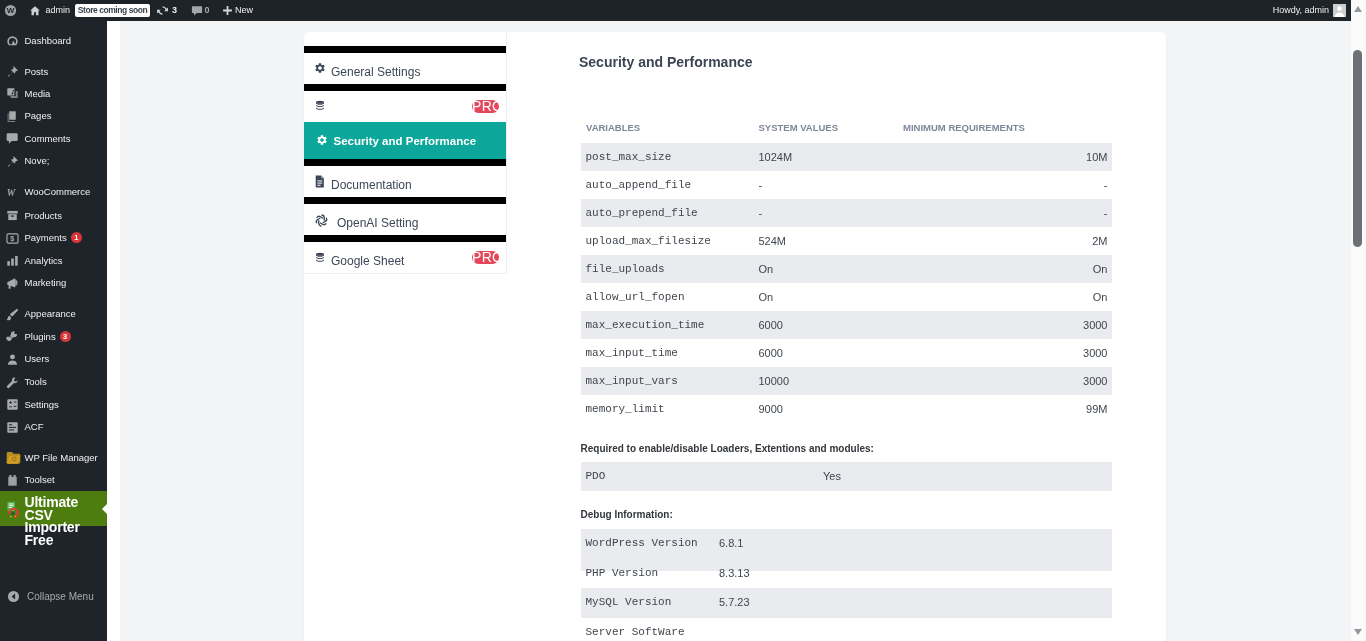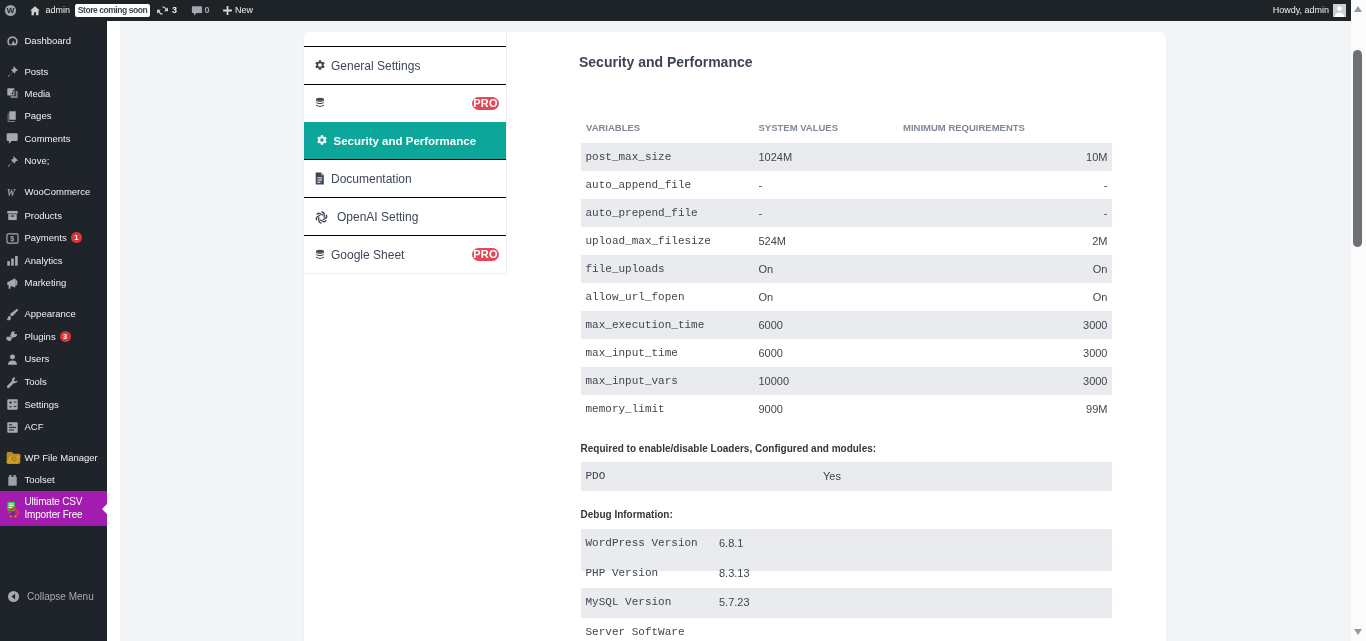--- a/index.html
+++ b/index.html
@@ -13,38 +13,38 @@
 #topbar .it { position:absolute; top:0; height:21px; line-height:21px; white-space:nowrap; }
 #coming { position:absolute; left:75px; top:4px; width:75px; height:13px; line-height:13px; background:#fff; color:#3c434a; font-size:8.5px; font-weight:bold; letter-spacing:-0.45px; text-align:center; white-space:nowrap; border-radius:2px; }
 #avatar { position:absolute; left:1333px; top:4px; width:13px; height:13px; background:#cdced0; }
 
 
 #sidebar { position:absolute; left:0; top:21px; width:107px; height:620px; background:#1f242b; }
 .mi { position:absolute; left:0; width:107px; height:22px; color:#f0f0f1; font-size:9.5px; }
 .mi svg, .mi .ic { position:absolute; left:6px; top:50%; margin-top:-6.5px; }
 .mi .lb { position:absolute; left:24.5px; top:0; line-height:22px; white-space:nowrap; }
 .badge { display:inline-block; background:#d63638; color:#fff; border-radius:50%; width:11px; height:11px; line-height:11px; text-align:center; font-size:7.5px; font-weight:bold; vertical-align:1px; margin-left:4px; }
-#csvitem { position:absolute; left:0; top:491px; width:107px; height:35px; background:#a21caf; color:#fff; font-size:10px; font-weight:normal; letter-spacing:-0.2px; }
+#csvitem { position:absolute; left:0; top:491px; width:107px; height:35px; background:#4d7c0f; color:#fff; font-size:14px; font-weight:bold; letter-spacing:-0.2px; }
 #csvnotch { position:absolute; left:96px; top:503px; width:0; height:0; border:6px solid transparent; border-right-color:#ffffff; }
 #submenu { position:absolute; left:0; top:526px; width:107px; height:57px; background:#2c3338; }
 #submenu .s1 { position:absolute; left:9px; top:7px; width:96px; color:#fff; font-weight:bold; font-size:9px; letter-spacing:-0.25px; line-height:12.5px; }
 #submenu .s2 { position:absolute; left:9px; top:43.5px; color:#2bb597; font-size:9px; letter-spacing:-0.2px; }
 #collapse { position:absolute; left:0; top:585.5px; width:107px; height:22px; color:#a7aaad; font-size:10px; }
 
 
 #whitestrip { position:absolute; left:107px; top:21px; width:13px; height:620px; background:#fff; }
 #graybg { position:absolute; left:120px; top:21px; width:1231px; height:620px; background:#f3f4f6; }
 #card { position:absolute; left:304px; top:31.5px; width:862px; height:620px; background:#fff; border-radius:6px 6px 0 0; box-shadow:0 1px 3px rgba(0,0,0,0.04); }
-.ni { position:absolute; left:0; width:202px; height:38px; border-top:1px solid #000000; color:#3e4756; font-size:12px; font-weight:500; }
+.ni { position:absolute; left:0; width:202px; height:38px; border-top:7px solid #000000; color:#3e4756; font-size:12px; font-weight:500; }
 .ni svg { position:absolute; left:10px; top:50%; margin-top:-6px; }
 .ni .lb { position:absolute; left:27px; top:0; line-height:38px; white-space:nowrap; }
 .ni.active { background:#0ca69a; color:#fff; font-weight:bold; border-top:none; }
 .ni.active svg { left:12px; }
 .ni.active .lb { left:29.5px; font-size:11.5px; }
-.pro { position:absolute; right:7px; top:50%; margin-top:-6.5px; width:27px; height:13px; background:#e5475a; border-radius:7px; color:#fff; font-size:11px; font-weight:bold; text-align:center; line-height:13px; letter-spacing:0.3px; }
+.pro { position:absolute; right:7px; top:50%; margin-top:-6.5px; width:27px; height:13px; background:#e5475a; border-radius:7px; color:#fff; font-size:14px; font-weight:normal; text-align:center; line-height:13px; letter-spacing:0.3px; }
 
 
 #ctitle { position:absolute; left:579px; top:54px; font-size:14px; font-weight:bold; color:#3d4554; }
 #cbar { position:absolute; left:581px; top:79.5px; width:531px; height:33px; background:#e8e9ec; color:#3d4554; font-size:12.7px; font-weight:600; line-height:33px; padding-left:5px; }
 #thead { position:absolute; left:581px; top:112.5px; width:531px; height:30px; color:#7e8799; font-size:9.5px; font-weight:bold; }
 #thead span { position:absolute; top:0; line-height:30px; }
 .trow { position:absolute; left:581px; width:531px; height:28px; font-size:11px; color:#3f464e; }
 .trow.g { background:#e9ebee; }
 .trow .c1 { position:absolute; left:4.5px; line-height:28px;font-family:Liberation Mono, monospace; }
 .trow .c2 { position:absolute; left:177.5px; line-height:28px; }
@@ -365,21 +365,21 @@
         <span class="c2">10000</span>
         <span class="c3">3000</span>
       </div>
       <div class="trow" style="top:394.5px">
         <span class="c1">memory_limit</span>
         <span class="c2">9000</span>
         <span class="c3">99M</span>
       </div>
     </div>
 
-  <div class="shead" style="top:442px;font-size:10px">Required to enable/disable Loaders, Configured and modules:</div>
+  <div class="shead" style="top:442px;font-size:10px">Required to enable/disable Loaders, Extentions and modules:</div>
   <div class="trow g" style="top:461.5px;height:29.5px">
       <span class="c1" style="line-height:29.5px">PDO</span>
       <span class="c2" style="left:242px;line-height:29.5px">Yes</span>
     </div>
 
   <div class="shead" style="top:507.5px;font-size:10px">Debug Information:</div>
   <div id="dbody">
       <div class="trow g" style="top:528.8px;height:42px;line-height:29.7px">
         <span class="c1" style="line-height:29.7px">WordPress Version</span>
         <span class="c2" style="left:138px;line-height:29.7px">6.8.1</span>

